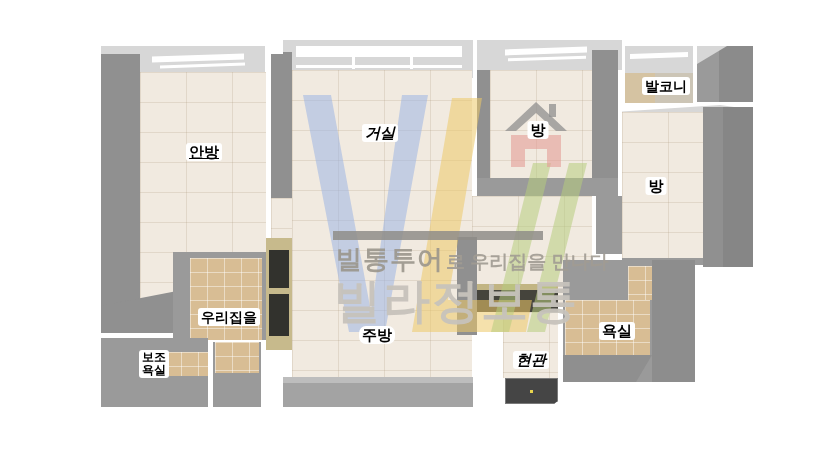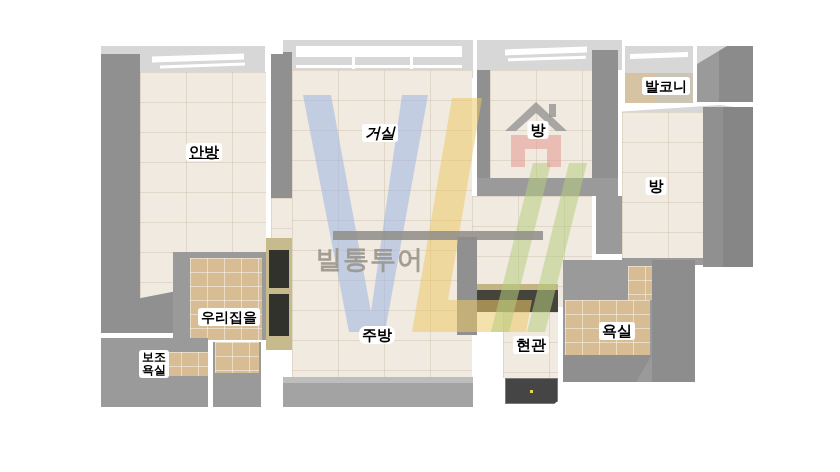--- a/index.html
+++ b/index.html
@@ -21,21 +21,21 @@
        background-size:17px 14px;}
   .white{background:#fff;}
   .slat{background:#fff;transform:skewY(-2deg);}
   
   .chip{position:absolute;transform:translate(-50%,-50%);background:#fff;color:#000;
         font-weight:bold;font-size:15px;line-height:18px;padding:0 3px;border-radius:3px;
         white-space:nowrap;z-index:30;text-align:center;}
   .chip.sm{font-size:12px;line-height:13px;padding:1px 3px;}
   .chip.md{font-size:14px;}
   
-  .wm-tagline{position:absolute;left:316px;top:242px;z-index:20;display:flex;align-items:baseline;
+  .wm-tagline{position:absolute;left:336px;top:242px;z-index:20;display:flex;align-items:baseline;
               color:#a19c93;opacity:.9;justify-content:flex-end;}
   .wm-tagline .brand{font-size:26px;font-weight:bold;color:#9b968c;letter-spacing:1px;}
   .wm-tagline .rest{font-size:19px;font-weight:bold;margin-left:2px;}
   .wm-big{position:absolute;left:334px;top:270px;z-index:20;font-size:47px;font-weight:bold;
           color:#c7c3bc;letter-spacing:2px;opacity:.95;}
   .wm-svg{position:absolute;left:0;top:0;z-index:20;pointer-events:none;}
   .panel{position:absolute;background:#32322d;}
 </style>
 </head>
 <body>
@@ -119,29 +119,31 @@
     <g>
       <path d="M505,131 L536,102 L567,131 L556,131 L536,113 L516,131 Z" fill="#8f8f8f" opacity="0.75"></path>
       <rect x="549" y="104" width="7" height="13" fill="#8f8f8f" opacity="0.75"></rect>
       <path d="M511,167 L511,135 L561,135 L561,167 L547,167 L547,149 L525,149 L525,167 Z" fill="#e49d96" opacity="0.6"></path>
     </g>
     <rect x="333" y="231" width="210" height="9" fill="#8f8d88" opacity="0.85"></rect>
   </svg>
 
   <div class="wm-tagline">
     <span class="brand">빌통투어</span>
+    <span class="rest">로 우리집을 만나다</span>
   </div>
+  <div class="wm-big">빌라정보통</div>
 
   <div class="chip" style="left:204px;top:152px;text-decoration:underline;">안방</div>
   <div class="chip" style="left:380px;top:133px;font-style:italic;">거실</div>
   <div class="chip" style="left:538px;top:130px;">방</div>
   <div class="chip md" style="left:666px;top:86px;">발코니</div>
   <div class="chip" style="left:656px;top:186px;">방</div>
   <div class="chip md" style="left:229px;top:317px;">우리집을</div>
   <div class="chip sm" style="left:154px;top:364px;">
     <span style="display:block;">보조</span>
     <span style="display:block;">욕실</span>
   </div>
   <div class="chip" style="left:377px;top:335px;border-radius:7px;">주방</div>
-  <div class="chip" style="left:531px;top:345px;">현관</div>
+  <div class="chip" style="left:531px;top:360px;font-style:italic;">현관</div>
   <div class="chip" style="left:617px;top:331px;">욕실</div>
 
 </div>
 
 </body></html>

